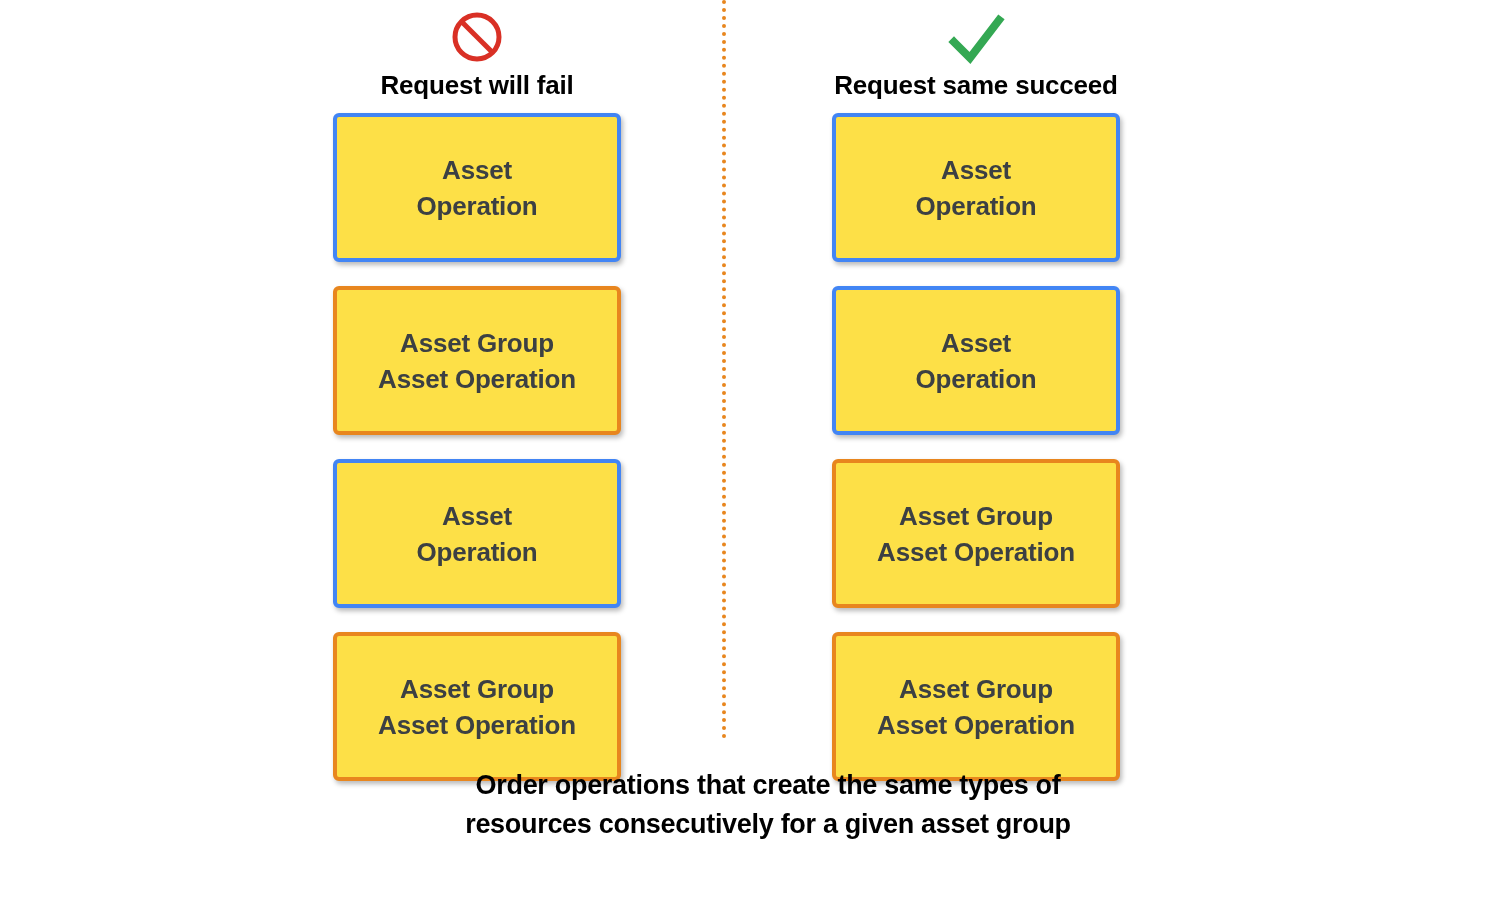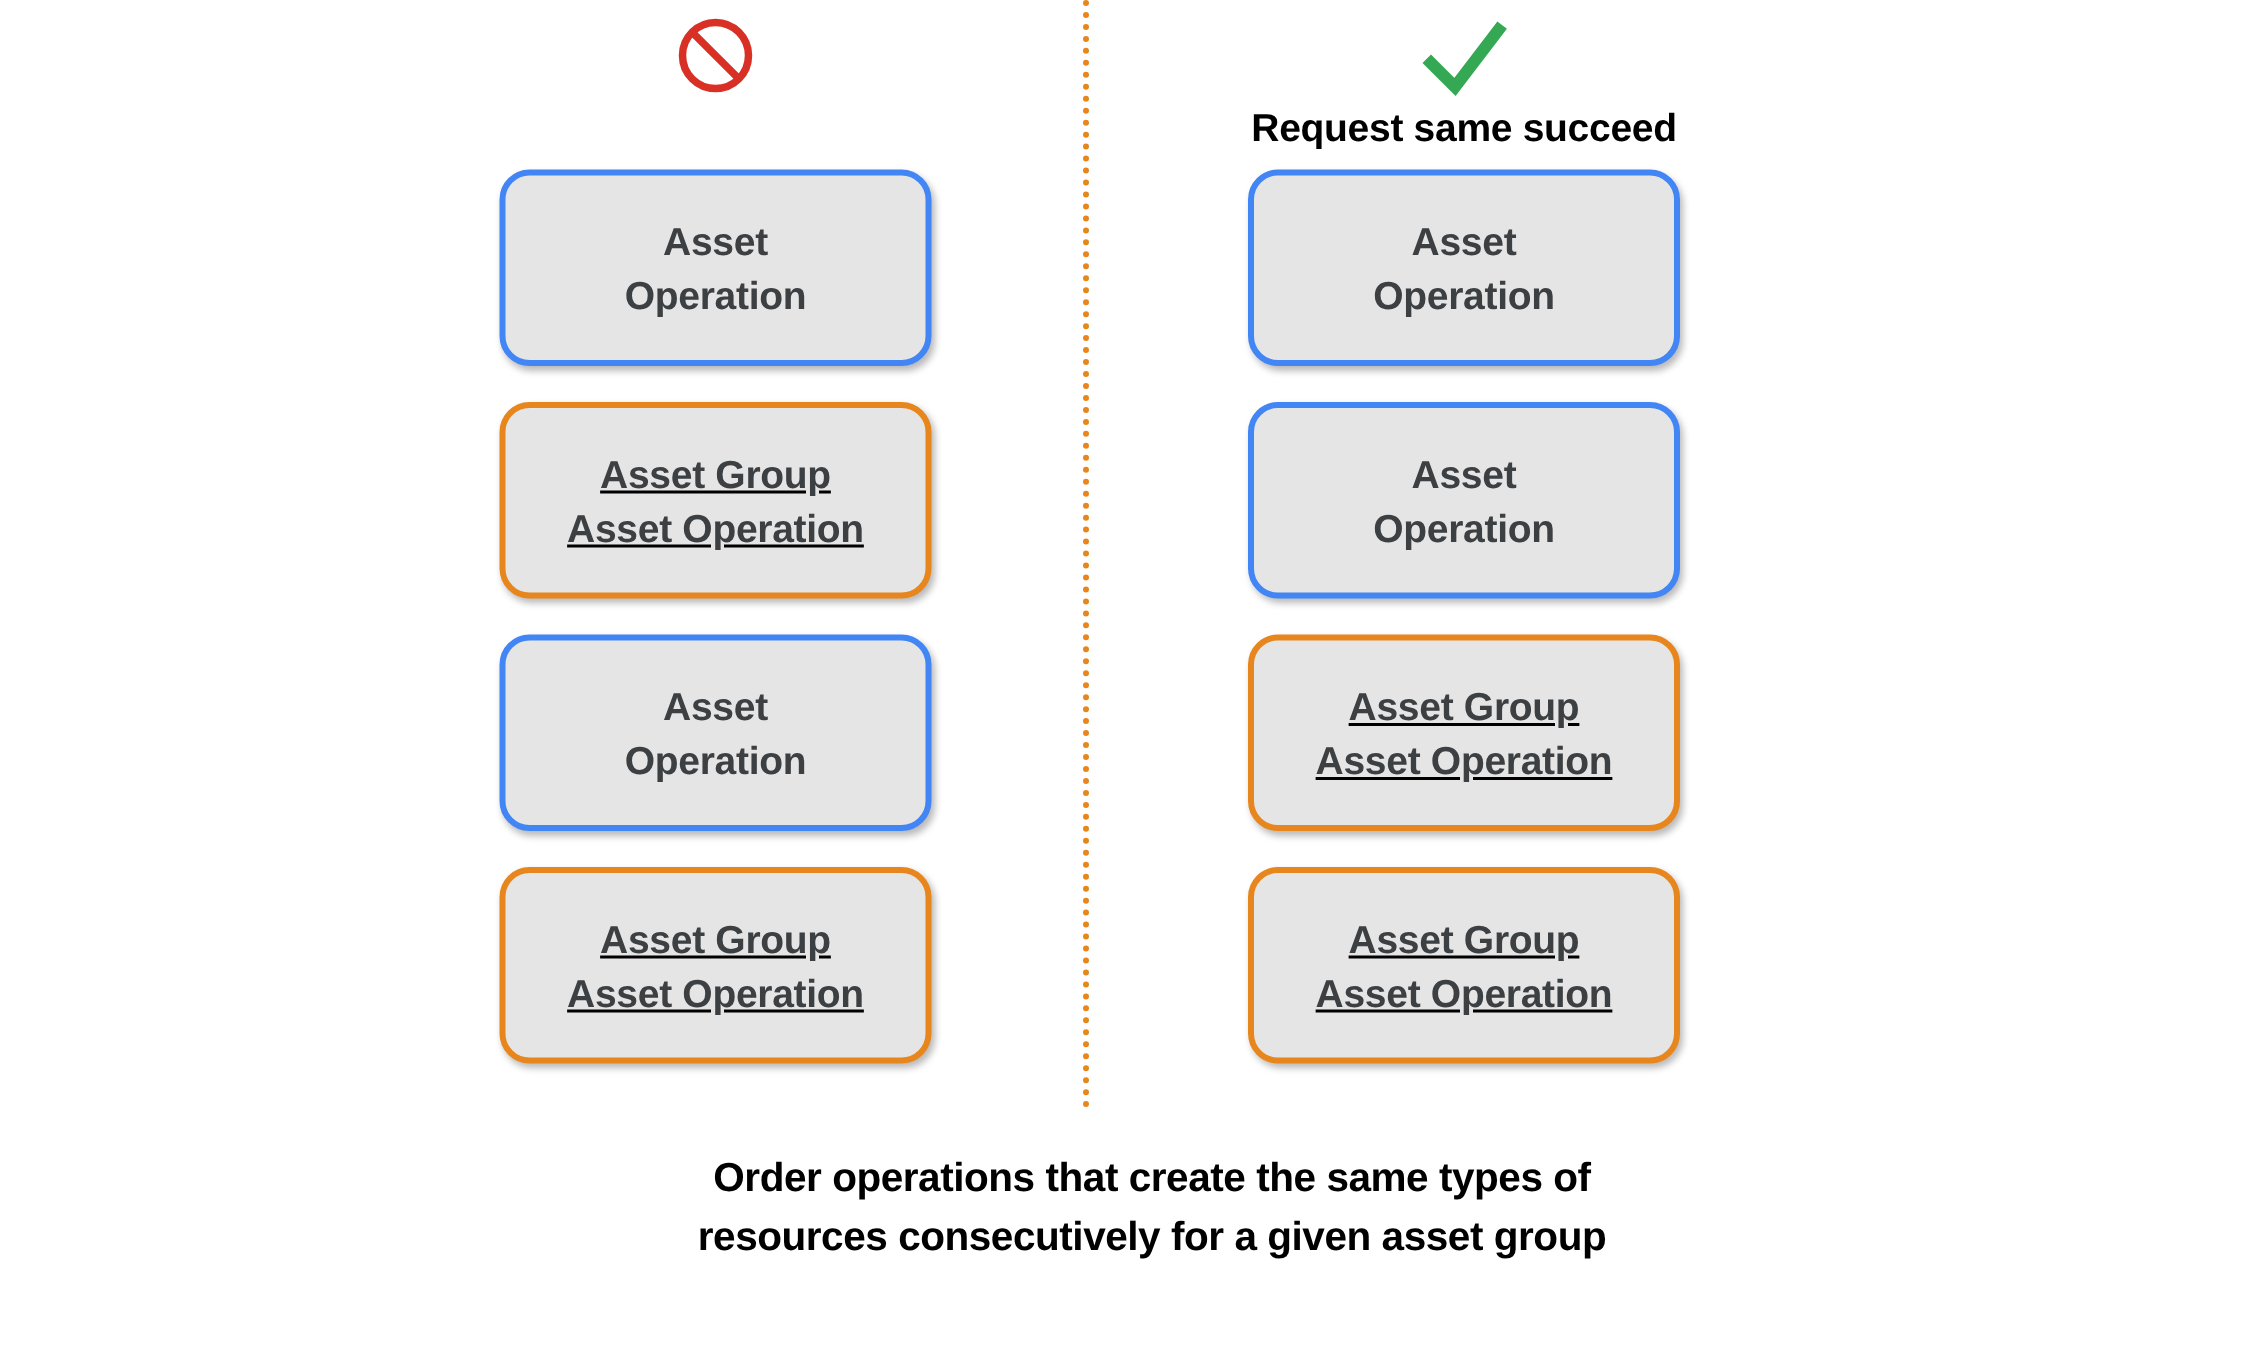--- a/index.html
+++ b/index.html
@@ -68,34 +68,34 @@
   
   .card-stack {
     position: absolute;
     top: 113px;
     left: 0;
     width: 288px;
   }
   .card {
     box-sizing: border-box;
     width: 288px;
-    height: 131px;
+    height: 149px;
     margin-bottom: 24px;
-    border-radius: 20px;
-    background: #e5e5e5;
+    border-radius: 6px;
+    background: #fde047;
     border: 4px solid #4285F4;
     box-shadow: 2px 3px 5px rgba(0,0,0,0.28);
     display: flex;
     flex-direction: column;
     align-items: center;
     justify-content: center;
     text-align: center;
   }
   .card.blue   { border-color: #4285F4; }
-  .card.orange { border-color: #E8861E; text-decoration: underline; }
+  .card.orange { border-color: #E8861E; }
 
   .card-line {
     display: block;
     font-size: 26px;
     font-weight: bold;
     color: #3C4043;
     line-height: 36px;
     letter-spacing: -0.2px;
     white-space: nowrap;
   }
@@ -126,20 +126,21 @@
   <div class="divider"></div>
 
   <div class="column left">
     <div class="col-header">
       <span class="col-icon">
         <svg width="58" height="58" viewBox="0 0 58 58">
           <circle cx="29" cy="29" r="22" fill="none" stroke="#D93025" stroke-width="5"></circle>
           <line x1="14.2" x2="43.8" y1="14.2" y2="43.8" stroke="#D93025" stroke-width="5" stroke-linecap="butt"></line>
         </svg>
       </span>
+      <span class="col-title">Request will fail</span>
     </div>
 
     <div class="card-stack">
       <div class="card blue">
         <span class="card-line">Asset</span>
         <span class="card-line">Operation</span>
       </div>
       <div class="card orange">
         <span class="card-line">Asset Group</span>
         <span class="card-line">Asset Operation</span>

